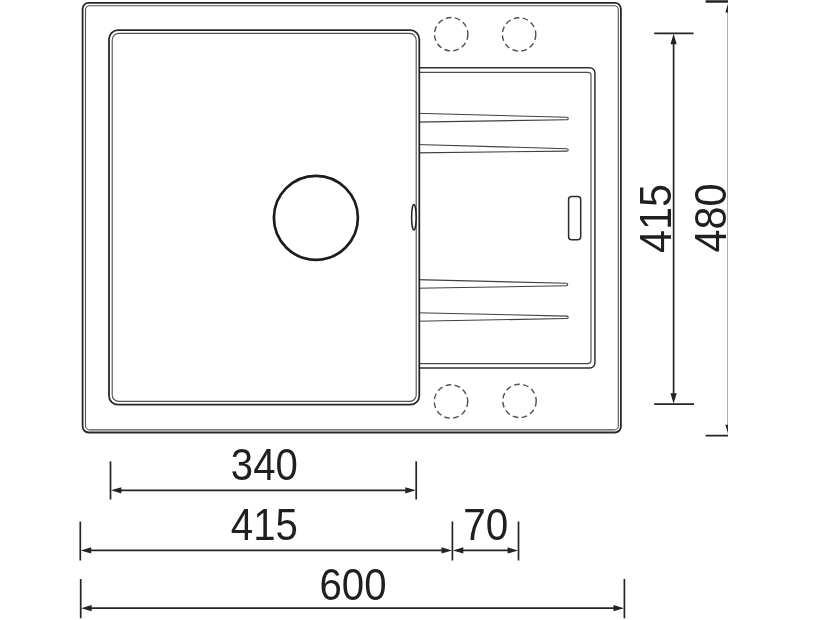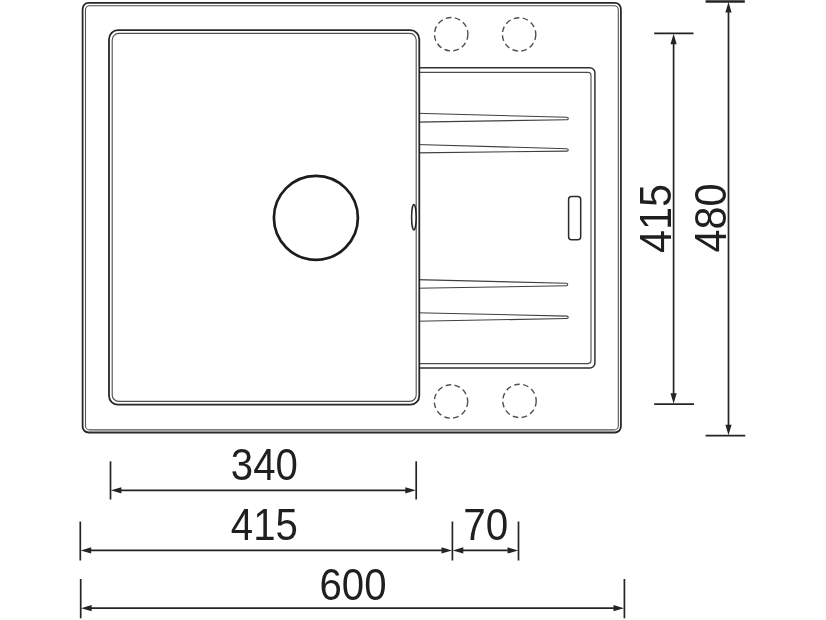--- a/index.html
+++ b/index.html
@@ -1,17 +1,17 @@
 <!DOCTYPE html>
 <html><head>
 <meta charset="utf-8">
 <title>Sink drawing</title>
 <style>
   html,body{margin:0;padding:0;background:#ffffff;}
-  .wrap{width:826px;height:620px;position:relative;overflow:hidden;}
+  .wrap{width:728px;height:620px;position:relative;overflow:hidden;}
   text{font-family:"Liberation Sans",sans-serif;fill:#1f1f1f;}
 </style>
 </head>
 <body>
 <div class="wrap">
 <svg width="826" height="620" viewBox="0 0 826 620" xmlns="http://www.w3.org/2000/svg">
 
   <rect x="0" y="0" width="826" height="620" fill="#ffffff"></rect>
 
   <rect x="82.6" y="2.9" width="538.3" height="429.6" rx="6" ry="6" fill="none" stroke="#282828" stroke-width="1.8"></rect>

